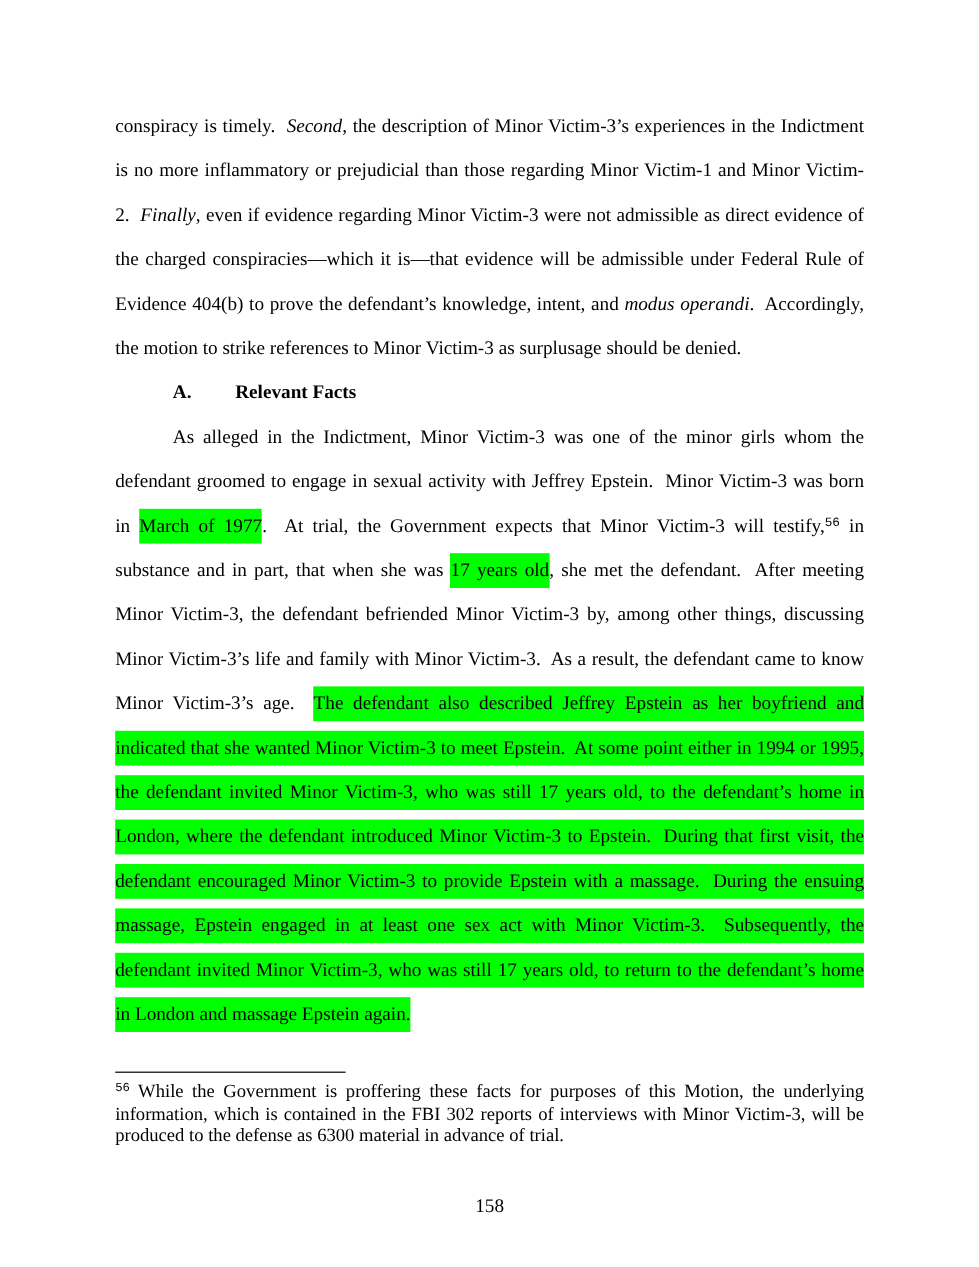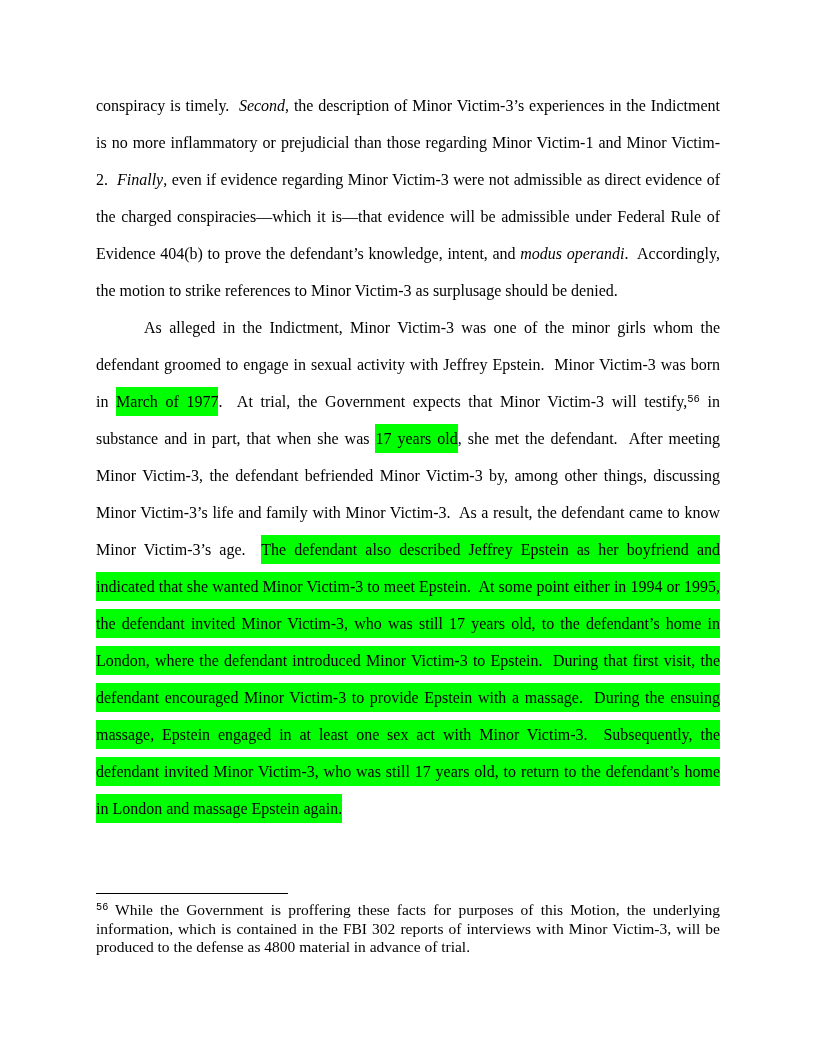--- a/index.html
+++ b/index.html
@@ -79,24 +79,28 @@
 </style>
 </head>
 <body>
 
 <div class="page">
 
   <div class="content">
 
     <p class="para"><span>conspiracy is timely.&nbsp; </span><span class="italic">Second</span><span>, the description of Minor Victim-3’s experiences in the Indictment is no more inflammatory or prejudicial than those regarding Minor Victim-1 and Minor Victim-2.&nbsp; </span><span class="italic">Finally</span><span>, even if evidence regarding Minor Victim-3 were not admissible as direct evidence of the charged conspiracies—which it is—that evidence will be admissible under Federal Rule of Evidence 404(b) to prove the defendant’s knowledge, intent, and </span><span class="italic">modus operandi</span><span>.&nbsp; Accordingly, the motion to strike references to Minor Victim-3 as surplusage should be denied.</span></p>
 
+    <p class="heading">
+      <span class="h-label">A.</span><span class="h-title">Relevant Facts</span>
+    </p>
 
     <p class="para indent"><span>As alleged in the Indictment, Minor Victim-3 was one of the minor girls whom the defendant groomed to engage in sexual activity with Jeffrey Epstein.&nbsp; Minor Victim-3 was born in </span><span class="hl">March of 1977</span><span>.&nbsp; At trial, the Government expects that Minor Victim-3 will testify,</span><sup class="sup">56</sup><span> in substance and in part, that when she was </span><span class="hl">17 years old</span><span>, she met the defendant.&nbsp; After meeting Minor Victim-3, the defendant befriended Minor Victim-3 by, among other things, discussing Minor Victim-3’s life and family with Minor Victim-3.&nbsp; As a result, the defendant came to know Minor Victim-3’s age.&nbsp; </span><span class="hl">The defendant also described Jeffrey Epstein as her boyfriend and indicated that she wanted Minor Victim-3 to meet Epstein.&nbsp; At some point either in 1994 or 1995, the defendant invited Minor Victim-3, who was still 17 years old, to the defendant’s home in London, where the defendant introduced Minor Victim-3 to Epstein.&nbsp; During that first visit, the defendant encouraged Minor Victim-3 to provide Epstein with a massage.&nbsp; During the ensuing massage, Epstein engaged in at least one sex act with Minor Victim-3.&nbsp; Subsequently, the defendant invited Minor Victim-3, who was still 17 years old, to return to the defendant’s home in London and massage Epstein again.</span></p>
 
   </div>
 
   <div class="footnotes">
     <div class="footnote-rule"></div>
-    <p class="footnote-text"><sup class="sup">56</sup><span> While the Government is proffering these facts for purposes of this Motion, the underlying information, which is contained in the FBI 302 reports of interviews with Minor Victim-3, will be produced to the defense as 4800 material in advance of trial.</span></p>
+    <p class="footnote-text"><sup class="sup">56</sup><span> While the Government is proffering these facts for purposes of this Motion, the underlying information, which is contained in the FBI 302 reports of interviews with Minor Victim-3, will be produced to the defense as 6300 material in advance of trial.</span></p>
   </div>
 
+  <div class="page-number">158</div>
 
 </div>
 
 </body></html>

